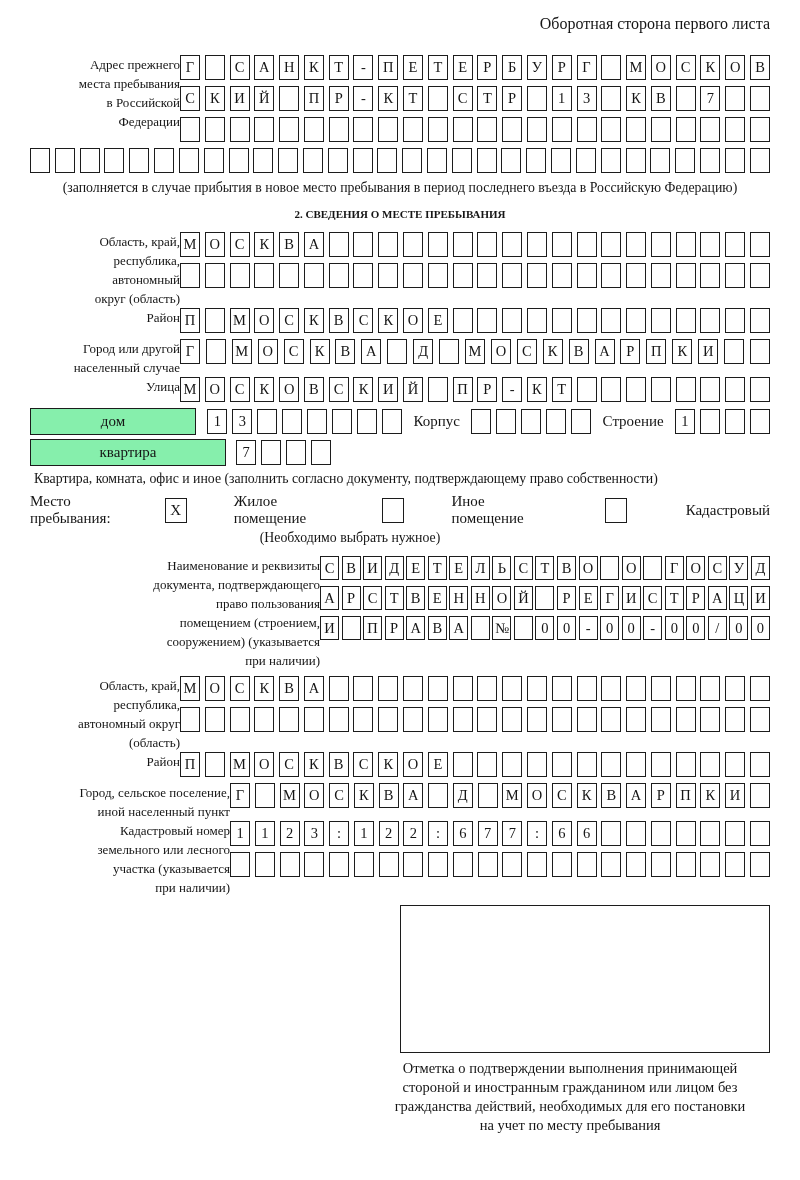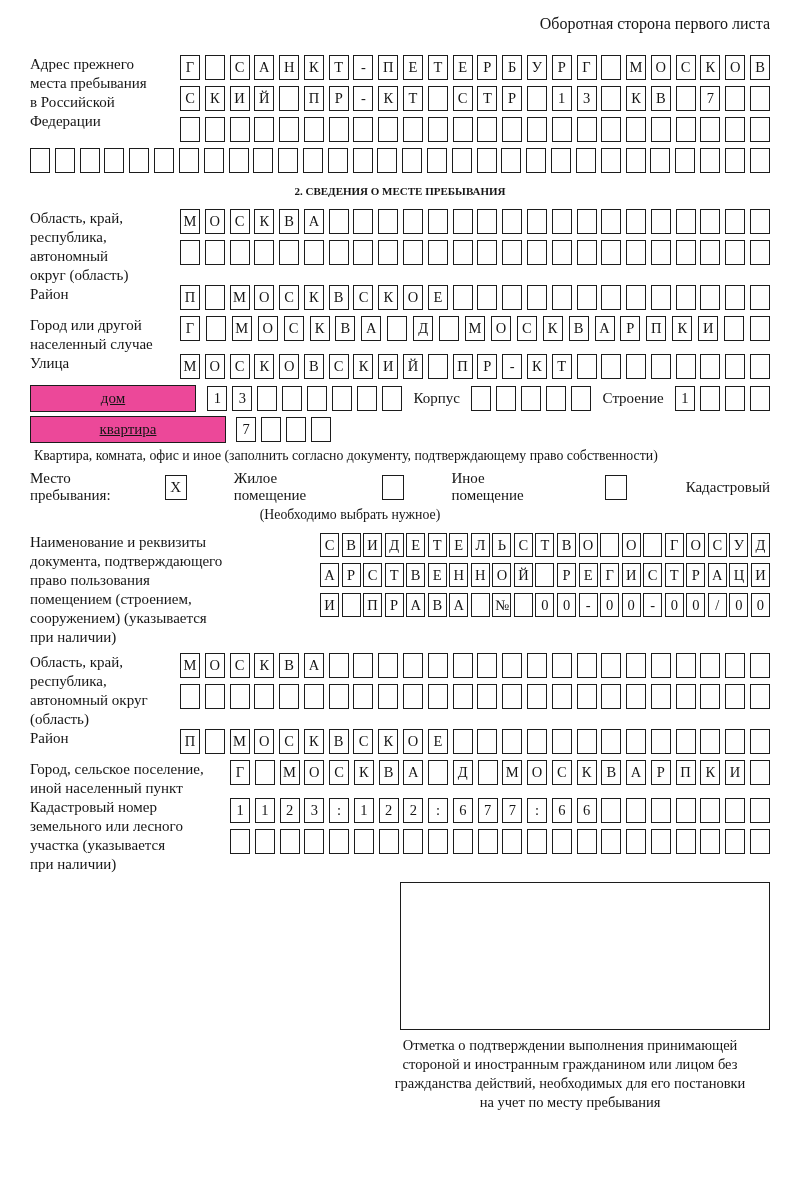--- a/index.html
+++ b/index.html
@@ -8,21 +8,21 @@
     width:800px; height:1180px;
     font-family:"Liberation Serif", serif;
     color:#151515;
     overflow:hidden;
   }
   .page { width:800px; height:844px; padding:14px 30px 0 30px; }
 
   .header-note { text-align:right; font-size:16px; line-height:19px; }
 
   .frow { display:flex; align-items:flex-start; }
-  .flabel { flex-shrink:0; font-size:15px; line-height:19px; white-space:pre-line; }
+  .flabel { flex-shrink:0; font-size:13px; line-height:19px; white-space:pre-line;text-align:right; }
   .lw150 { width:150px; }
   .lw200 { width:200px; }
   .lw290 { width:290px; }
 
   .rowstack { flex:1; min-width:0; }
   .cells { display:flex; justify-content:space-between; margin-bottom:6px; }
   .cell {
     width:20px; height:25px;
     border:1.6px solid #1c1c1c;
     display:flex; align-items:center; justify-content:center;
@@ -37,21 +37,21 @@
   .note-left { padding-left:4px; margin:2px 0 6px 0; }
 
   .sec-title { text-align:center; font-weight:bold; font-size:11px; line-height:20px; margin:8px 0 8px 0; }
   .sub-title { text-align:center; font-weight:bold; font-size:16px; line-height:20px; margin:10px 0 6px 0; }
 
   .mt6 { margin-top:6px; } .mt10 { margin-top:10px; } .mt22 { margin-top:22px; }
 
   .widebox {
     height:27px; border:1.7px solid #1c1c1c;
     display:flex; align-items:center; justify-content:center;
-    font-size:15px; flex-shrink:0; background:#ec4899;text-decoration:underline;
+    font-size:15px; flex-shrink:0; background:#86efac;
   }
   .w-dom { width:166px; } .w-kv { width:196px; }
 
   .house-row { display:flex; justify-content:space-between; align-items:center; margin-bottom:4px; }
   .inline-cap { font-size:15px; line-height:19px; white-space:nowrap; }
 
   .apt-row { display:flex; align-items:center; margin-bottom:4px; }
   .apt-row .cells-gap { margin-left:10px; }
 
   .stay-row { display:flex; align-items:center; margin:4px 0 2px 0; font-size:15px;gap:33px; }
@@ -190,20 +190,21 @@
       <div class="cell"></div>
       <div class="cell"></div>
       <div class="cell"></div>
       <div class="cell"></div>
       <div class="cell"></div>
       <div class="cell"></div>
       <div class="cell"></div>
       <div class="cell"></div>
       <div class="cell"></div>
     </div>
+  <div class="note note-center">(заполняется в случае прибытия в новое место пребывания в период последнего въезда в Российскую Федерацию)</div>
 
   <div class="sec-title">2. СВЕДЕНИЯ О МЕСТЕ ПРЕБЫВАНИЯ</div>
 
   <div class="frow">
     <div class="flabel lw150">Область, край,
 республика,
 автономный
 округ (область)</div>
     <div class="rowstack">
       <div class="cells">

